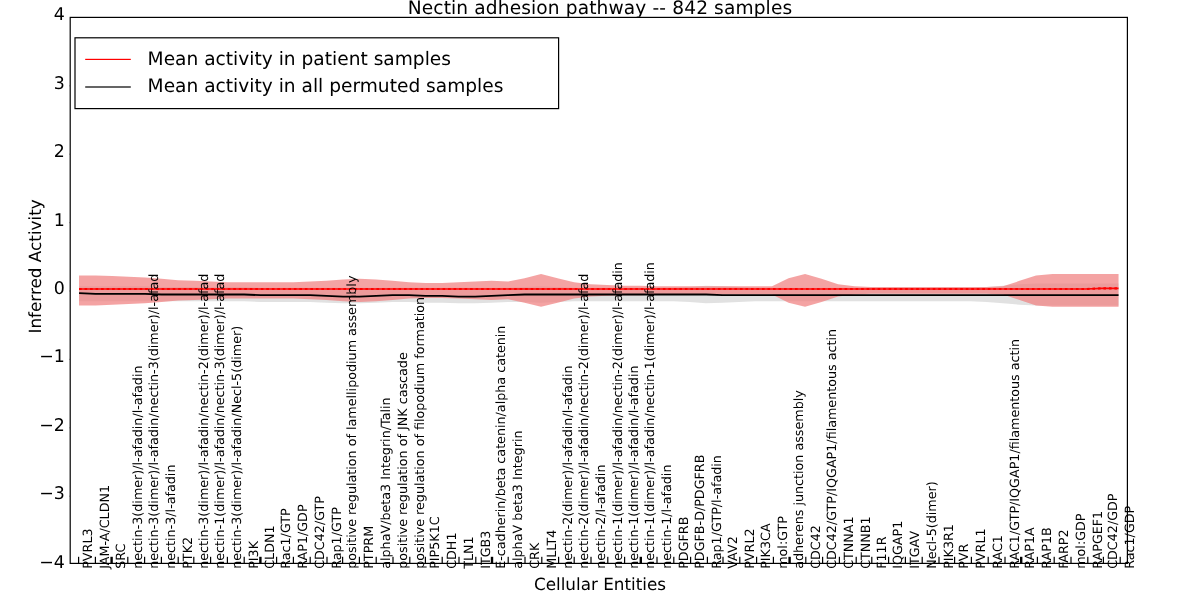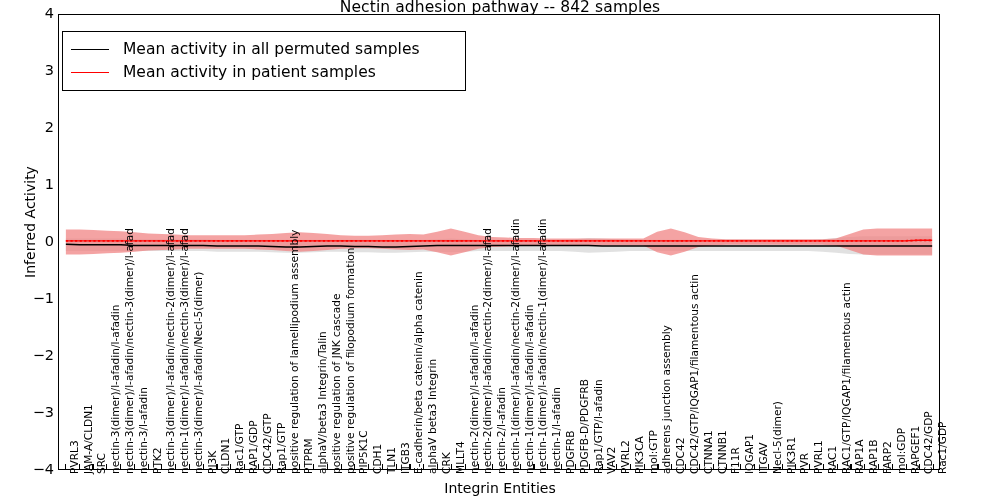--- a/index.html
+++ b/index.html
@@ -106,26 +106,26 @@
           <polygon points="6.89,215.46 20.67,215.46 34.45,216.03 48.23,216.60 62.02,217.17 75.80,218.31 89.58,219.45 103.36,220.02 117.14,220.59 130.92,221.16 144.70,221.16 158.48,221.16 172.27,221.16 186.05,221.16 199.83,220.59 213.61,220.02 227.39,218.88 241.17,218.31 254.95,218.88 268.73,220.02 282.52,221.16 296.30,221.73 310.08,221.73 323.86,221.16 337.64,220.59 351.42,220.02 365.20,220.59 378.98,217.74 392.77,214.32 406.55,217.74 420.33,221.16 434.11,222.87 447.89,223.44 461.67,224.01 475.45,224.01 489.23,224.58 503.02,224.58 516.80,224.58 530.58,224.58 544.36,224.58 558.14,224.58 571.92,224.58 585.70,224.58 599.48,217.74 613.27,214.32 627.05,218.31 640.83,222.87 654.61,224.58 668.39,225.15 682.17,225.15 695.95,225.15 709.73,225.15 723.52,225.15 737.30,225.15 751.08,225.15 764.86,225.15 778.64,224.58 792.42,220.02 806.20,215.46 819.98,214.32 833.77,214.32 847.55,214.32 861.33,214.32 875.11,214.32 875.11,241.68 861.33,241.68 847.55,241.68 833.77,241.68 819.98,241.68 806.20,240.54 792.42,235.98 778.64,231.42 764.86,230.85 751.08,230.85 737.30,230.85 723.52,230.85 709.73,230.85 695.95,230.85 682.17,230.85 668.39,230.85 654.61,231.42 640.83,233.13 627.05,237.69 613.27,241.68 599.48,238.26 585.70,231.42 571.92,231.42 558.14,231.42 544.36,231.42 530.58,231.42 516.80,231.42 503.02,231.42 489.23,231.42 475.45,231.99 461.67,231.99 447.89,232.56 434.11,233.13 420.33,234.84 406.55,238.26 392.77,241.68 378.98,238.26 365.20,235.41 351.42,235.98 337.64,235.41 323.86,234.84 310.08,234.27 296.30,234.27 282.52,234.84 268.73,235.98 254.95,237.12 241.17,237.69 227.39,237.12 213.61,235.98 199.83,235.41 186.05,234.84 172.27,234.84 158.48,234.84 144.70,234.84 130.92,234.84 117.14,235.41 103.36,235.98 89.58,236.55 75.80,237.69 62.02,238.83 48.23,239.40 34.45,239.97 20.67,240.54 6.89,240.54" fill="#f08080" fill-opacity="0.72" stroke="none"></polygon>
           <path d="M 6.89 230.28 L 20.67 230.85 L 34.45 230.85 L 48.23 230.85 L 62.02 230.85 L 75.80 231.42 L 89.58 231.42 L 103.36 231.42 L 117.14 231.42 L 130.92 231.42 L 144.70 231.42 L 158.48 231.99 L 172.27 231.99 L 186.05 231.99 L 199.83 231.99 L 213.61 232.56 L 227.39 233.13 L 241.17 233.13 L 254.95 232.56 L 268.73 231.99 L 282.52 231.99 L 296.30 232.56 L 310.08 232.56 L 323.86 233.13 L 337.64 233.13 L 351.42 232.56 L 365.20 231.99 L 378.98 231.42 L 392.77 231.42 L 406.55 231.42 L 420.33 231.42 L 434.11 231.42 L 447.89 231.42 L 461.67 231.42 L 475.45 231.42 L 489.23 231.42 L 503.02 231.42 L 516.80 231.42 L 530.58 231.42 L 544.36 231.99 L 558.14 231.99 L 571.92 231.99 L 585.70 231.99 L 599.48 231.99 L 613.27 231.99 L 627.05 231.99 L 640.83 231.99 L 654.61 231.99 L 668.39 231.99 L 682.17 231.99 L 695.95 231.99 L 709.73 231.99 L 723.52 231.99 L 737.30 231.99 L 751.08 231.99 L 764.86 231.99 L 778.64 231.99 L 792.42 231.99 L 806.20 231.99 L 819.98 231.99 L 833.77 231.99 L 847.55 231.99 L 861.33 231.99 L 875.11 231.99" fill="none" stroke="#000000" stroke-width="1.5"></path>
           <path d="M 6.89 226.86 L 20.67 226.86 L 34.45 226.86 L 48.23 226.86 L 62.02 226.86 L 75.80 226.86 L 89.58 226.86 L 103.36 226.86 L 117.14 226.86 L 130.92 226.86 L 144.70 226.86 L 158.48 226.86 L 172.27 226.86 L 186.05 226.86 L 199.83 226.86 L 213.61 226.86 L 227.39 226.86 L 241.17 226.86 L 254.95 226.86 L 268.73 226.86 L 282.52 226.86 L 296.30 226.86 L 310.08 226.86 L 323.86 226.86 L 337.64 226.86 L 351.42 226.86 L 365.20 226.86 L 378.98 226.86 L 392.77 226.86 L 406.55 226.86 L 420.33 226.86 L 434.11 226.86 L 447.89 226.86 L 461.67 226.86 L 475.45 226.86 L 489.23 226.86 L 503.02 226.86 L 516.80 226.86 L 530.58 226.86 L 544.36 226.86 L 558.14 226.86 L 571.92 226.86 L 585.70 226.86 L 599.48 226.86 L 613.27 226.86 L 627.05 226.86 L 640.83 226.86 L 654.61 226.86 L 668.39 226.86 L 682.17 226.86 L 695.95 226.86 L 709.73 226.86 L 723.52 226.86 L 737.30 226.86 L 751.08 226.86 L 764.86 226.86 L 778.64 226.86 L 792.42 226.86 L 806.20 226.86 L 819.98 226.86 L 833.77 226.86 L 847.55 226.86 L 861.33 226.29 L 875.11 226.29" fill="none" stroke="#ff0000" stroke-width="1.8" stroke-dasharray="2.2,2.4"></path>
           <path d="M 6.89 226.86 L 20.67 226.86 L 34.45 226.86 L 48.23 226.86 L 62.02 226.86 L 75.80 226.86 L 89.58 226.86 L 103.36 226.86 L 117.14 226.86 L 130.92 226.86 L 144.70 226.86 L 158.48 226.86 L 172.27 226.86 L 186.05 226.86 L 199.83 226.86 L 213.61 226.86 L 227.39 226.86 L 241.17 226.86 L 254.95 226.86 L 268.73 226.86 L 282.52 226.86 L 296.30 226.86 L 310.08 226.86 L 323.86 226.86 L 337.64 226.86 L 351.42 226.86 L 365.20 226.86 L 378.98 226.86 L 392.77 226.86 L 406.55 226.86 L 420.33 226.86 L 434.11 226.86 L 447.89 226.86 L 461.67 226.86 L 475.45 226.86 L 489.23 226.86 L 503.02 226.86 L 516.80 226.86 L 530.58 226.86 L 544.36 226.86 L 558.14 226.86 L 571.92 226.86 L 585.70 226.86 L 599.48 226.86 L 613.27 226.86 L 627.05 226.86 L 640.83 226.86 L 654.61 226.86 L 668.39 226.86 L 682.17 226.86 L 695.95 226.86 L 709.73 226.86 L 723.52 226.86 L 737.30 226.86 L 751.08 226.86 L 764.86 226.86 L 778.64 226.86 L 792.42 226.86 L 806.20 226.86 L 819.98 226.86 L 833.77 226.86 L 847.55 226.86 L 861.33 226.29 L 875.11 226.29" fill="none" stroke="#ff0000" stroke-width="1.4" stroke-opacity="0.95"></path>
         </svg>
     </div>
   </div>
 
   <div class="legend">
     <div class="legend-row">
+      <span class="legend-swatch red"></span>
+      <span class="legend-text">Mean activity in patient samples</span>
+    </div>
+    <div class="legend-row">
       <span class="legend-swatch"></span>
       <span class="legend-text">Mean activity in all permuted samples</span>
-    </div>
-    <div class="legend-row">
-      <span class="legend-swatch red"></span>
-      <span class="legend-text">Mean activity in patient samples</span>
     </div>
   </div>
 
   <div class="xticks" id="xticks">
       <div class="xtick-mark" style="left: 6.89px;"></div>
       <div class="xtick-text" style="left: 10.89px;">PVRL3</div>
       <div class="xtick-mark" style="left: 20.67px;"></div>
       <div class="xtick-text" style="left: 24.67px;">JAM-A/CLDN1</div>
       <div class="xtick-mark" style="left: 34.45px;"></div>
       <div class="xtick-text" style="left: 38.45px;">SRC</div>
@@ -246,15 +246,15 @@
       <div class="xtick-mark" style="left: 833.77px;"></div>
       <div class="xtick-text" style="left: 837.77px;">mol:GDP</div>
       <div class="xtick-mark" style="left: 847.55px;"></div>
       <div class="xtick-text" style="left: 851.55px;">RAPGEF1</div>
       <div class="xtick-mark" style="left: 861.33px;"></div>
       <div class="xtick-text" style="left: 865.33px;">CDC42/GDP</div>
       <div class="xtick-mark" style="left: 875.11px;"></div>
       <div class="xtick-text" style="left: 879.11px;">Rac1/GDP</div>
     </div>
 
-  <div class="xlabel">Integrin Entities</div>
+  <div class="xlabel">Cellular Entities</div>
 
 </div>
 
 </body></html>

